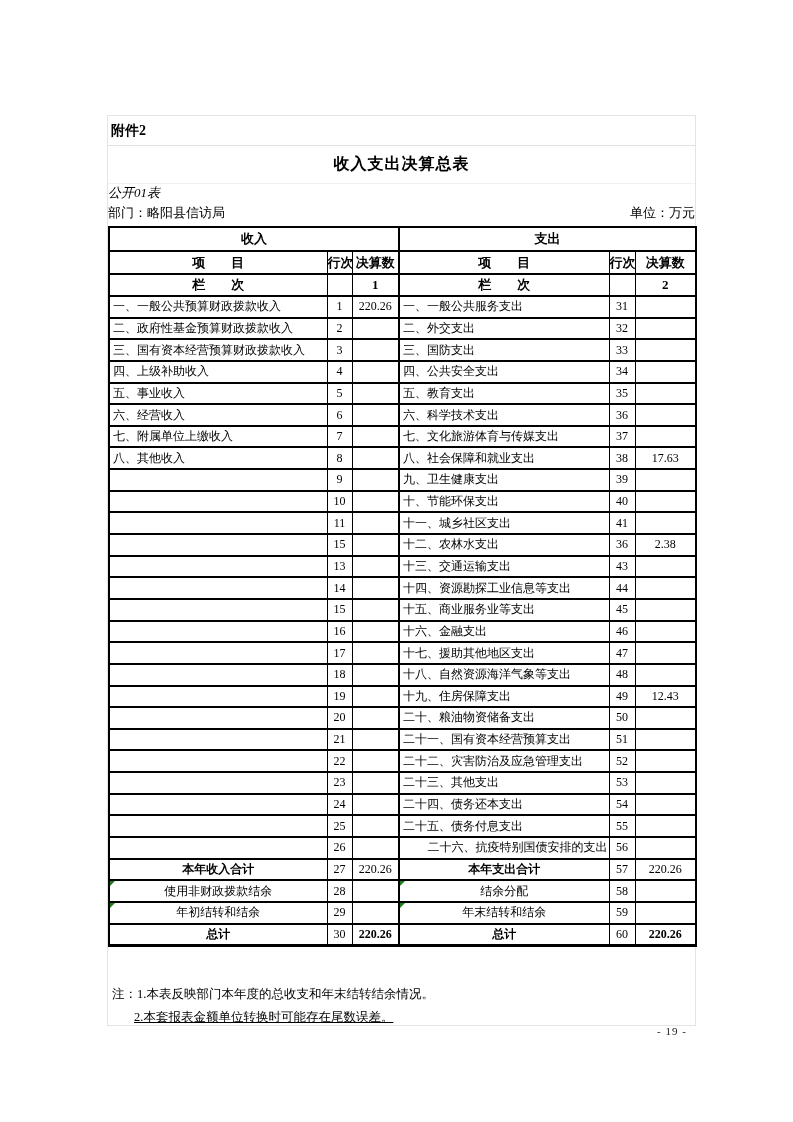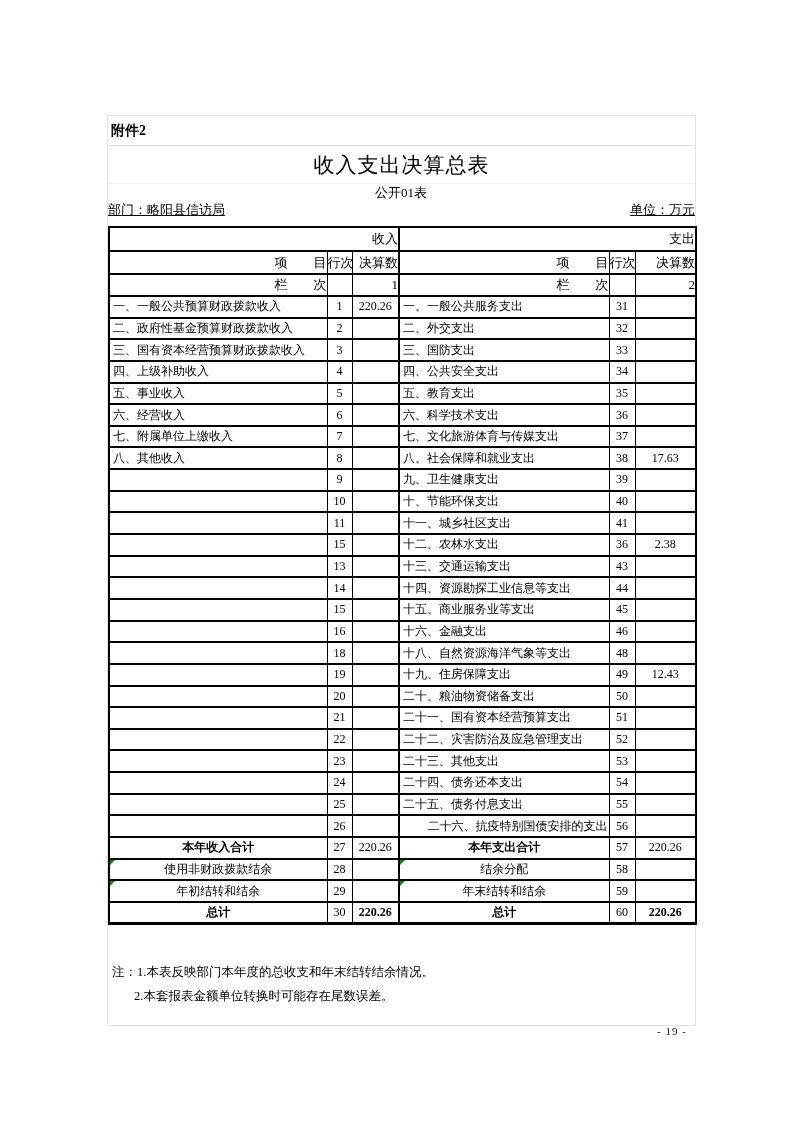--- a/index.html
+++ b/index.html
@@ -5,44 +5,44 @@
   * { margin:0; padding:0; box-sizing:border-box; }
   html,body { background:#ffffff; }
   body { font-family:"Liberation Serif","DejaVu Serif",serif; color:#000; }
   .page { position:relative; width:793px; height:1122px; background:#fff; overflow:hidden; }
   .content { position:absolute; left:107px; top:115px; width:589px; height:911px;
              border:1px solid #e4e4e4; background:#fff; }
   .attach-row { height:30px; line-height:30px; border-bottom:1px solid #e2e2e2;
                 font-weight:bold; font-size:14px; padding-left:3px; }
   .title-row { height:38px; display:flex; align-items:center; justify-content:center;
                border-bottom:1px solid #f0f0f0; }
-  .title-row h1 { font-size:21px; font-weight:normal; letter-spacing:1px;text-align:right; }
-  .meta-row { height:17px; line-height:17px; text-align:center; font-size:13px; padding-right:1px; }
-  .dept-row { height:25px; display:flex; justify-content:space-between; 
-              font-size:13px; padding-bottom:4px;text-decoration:underline; }
+  .title-row h1 { font-size:16px; font-weight:bold; letter-spacing:1px;text-align:right; }
+  .meta-row { height:17px; line-height:17px; text-align:left; font-size:13px; padding-right:1px;font-style:italic; }
+  .dept-row { height:25px; display:flex; justify-content:space-between; align-items:flex-end;
+              font-size:13px; padding-bottom:4px; }
   table { width:100%; border-collapse:collapse; table-layout:fixed;
           border:2px solid #000; border-bottom-width:3px; }
   th,td { border:1px solid #000; border-top-width:2px; border-bottom-width:2px;
           font-size:12px; white-space:nowrap; overflow:hidden; padding:0; }
-  th { font-weight:normal; font-size:13px; text-align:right; }
+  th { font-weight:bold; font-size:13px; text-align:center; }
   .r-first { border-left-width:2px; }
   thead tr.h1 { height:24px; }
   thead tr.h2 { height:23px; }
   thead tr.h3 { height:22px; }
   tbody tr { height:21.65px; }
   td.item { text-align:left; padding-left:3px; position:relative; }
   td.num, td.val { text-align:center; }
   td.c { text-align:center; padding-left:0; }
   td.r-al { text-align:right; padding-right:1px; padding-left:0; }
   .b { font-weight:bold; }
   .mark { display:none; position:absolute; left:0; top:0; width:0; height:0;
           border-top:5px solid #1e7e1e; border-right:5px solid transparent; }
   .mark.show { display:block; }
   .notes { margin-top:36px; font-size:12.5px; line-height:1.9; padding-left:4px; }
-  .note-indent { padding-left:22px; }
+  .note-indent { padding-left:22px;text-decoration:underline; }
   .page-number { position:absolute; left:657px; top:1025px; font-size:11px;
                  letter-spacing:1px; color:#222; }
 </style>
 </head>
 <body>
 
 <div class="page">
   <div class="content">
 
     <div class="attach-row">
@@ -217,20 +217,28 @@
           <tr>
     <td class="item"><span class="txt"></span></td>
     <td class="num">16</td>
     <td class="val"></td>
     <td class="item r-first"><span class="txt">十六、金融支出</span></td>
     <td class="num">46</td>
     <td class="val"></td>
   </tr>
           <tr>
     <td class="item"><span class="txt"></span></td>
+    <td class="num">17</td>
+    <td class="val"></td>
+    <td class="item r-first"><span class="txt">十七、援助其他地区支出</span></td>
+    <td class="num">47</td>
+    <td class="val"></td>
+  </tr>
+          <tr>
+    <td class="item"><span class="txt"></span></td>
     <td class="num">18</td>
     <td class="val"></td>
     <td class="item r-first"><span class="txt">十八、自然资源海洋气象等支出</span></td>
     <td class="num">48</td>
     <td class="val"></td>
   </tr>
           <tr>
     <td class="item"><span class="txt"></span></td>
     <td class="num">19</td>
     <td class="val"></td>

